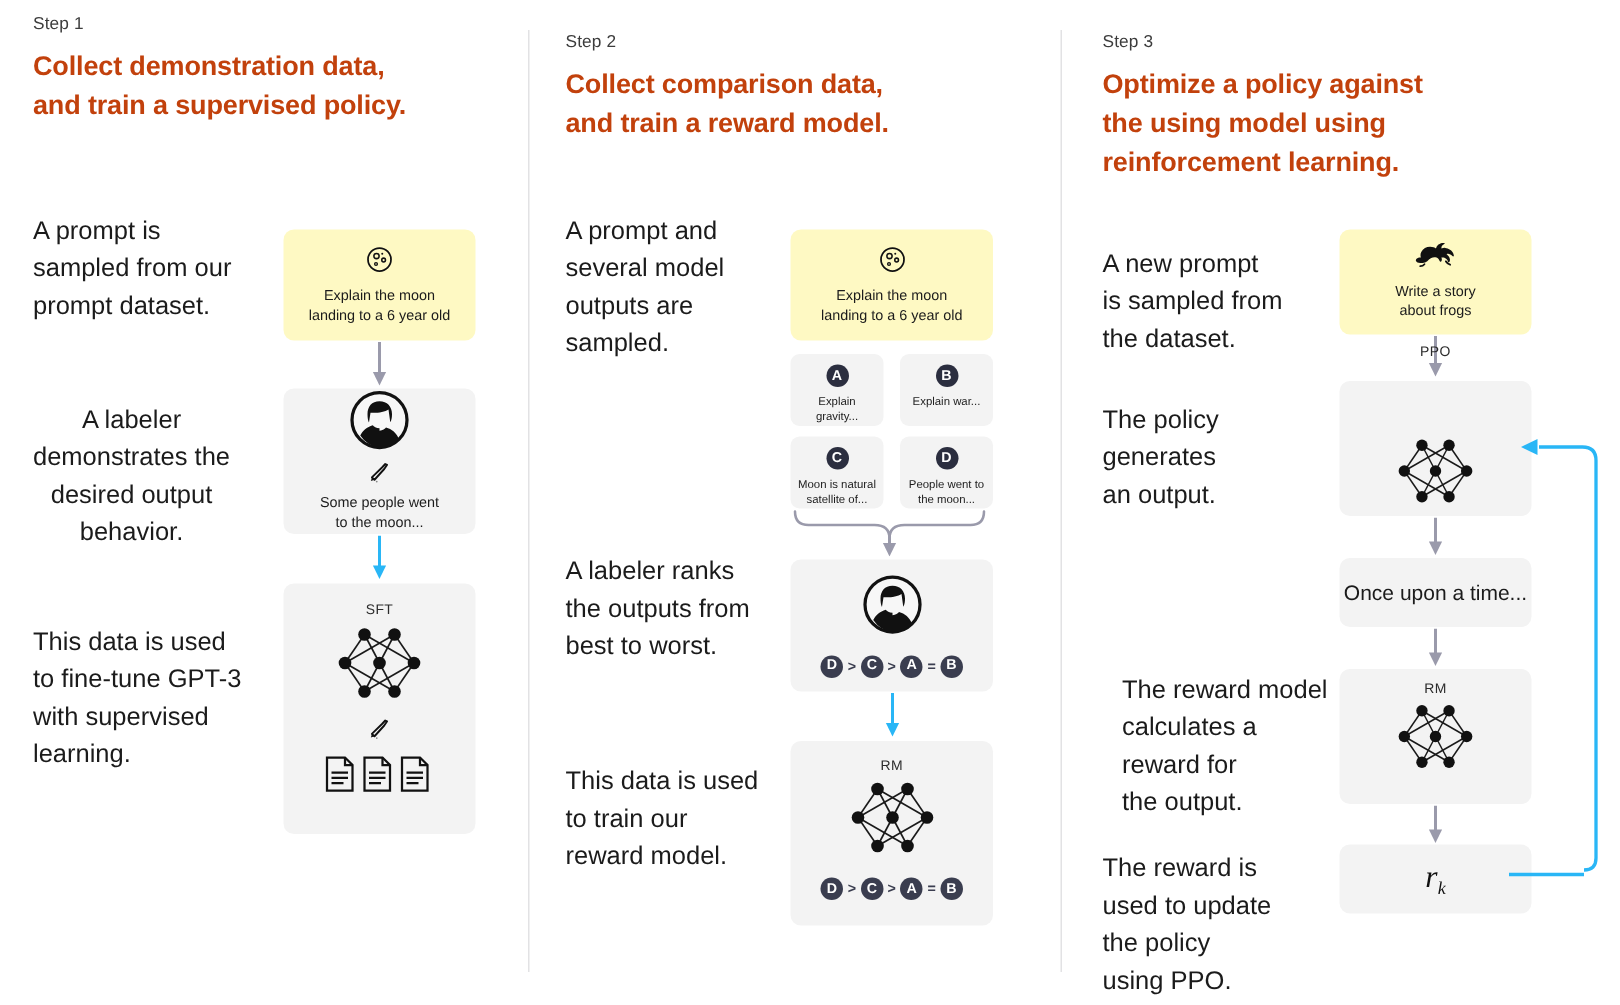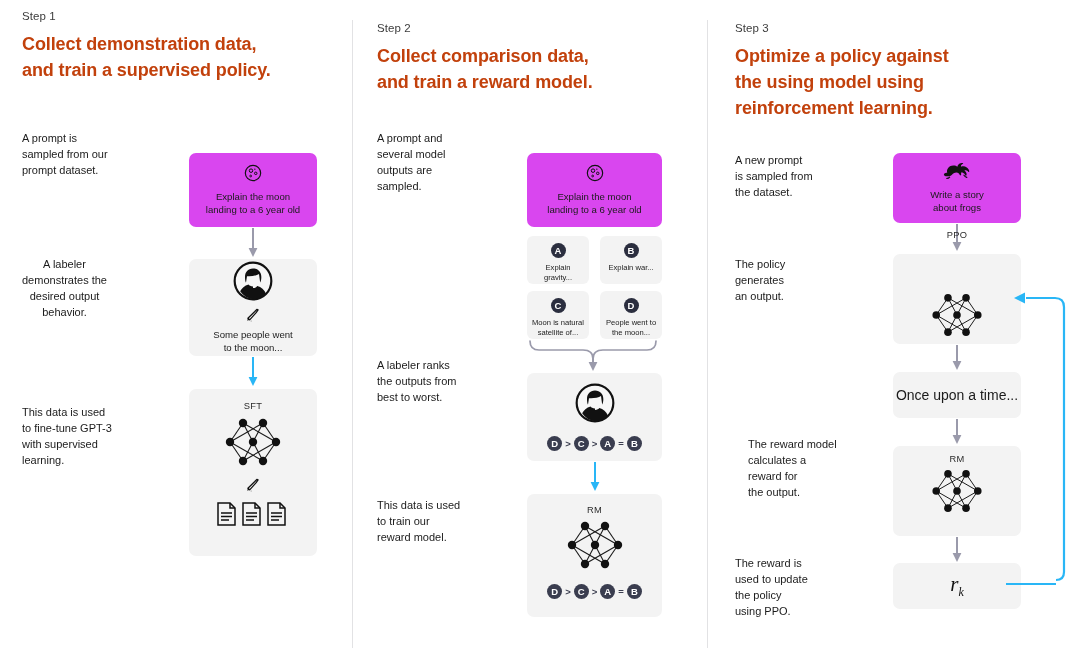--- a/index.html
+++ b/index.html
@@ -15,26 +15,26 @@
   .col1{width:352px;padding-left:22px;padding-top:10px;}
   .col2{width:355px;padding-left:25px;padding-top:22px;}
   .col3{width:373px;padding-left:28px;padding-top:22px;}
   .divider{position:absolute;top:20px;bottom:22px;width:1px;background:#e2e2e4;}
   .div1{left:352px;}
   .div2{left:707px;}
 
   .step-label{font-size:11.5px;color:#3c3c3c;letter-spacing:.1px;margin:0 0 9px 0;}
   .step-title{font-size:18px;font-weight:bold;line-height:1.45;margin:0;color:#c2410c;letter-spacing:-.1px;}
 
-  .body-text{font-size:11px;line-height:1.47;color:#1b1b1b;position:absolute;}
+  .body-text{font-size:17px;line-height:1.47;color:#1b1b1b;position:absolute;margin-top:12px;}
 
   
   .box{position:absolute;box-sizing:border-box;border-radius:7px;background:#f3f3f3;
        display:flex;flex-direction:column;align-items:center;justify-content:center;}
-  .box.blue{background:#d946ef;}
+  .box.blue{background:#fef9c3;}
   .box-cap{font-size:9.6px;line-height:1.32;text-align:center;color:#1b1b1b;}
   .net-label{font-size:9.3px;color:#2b2b2b;letter-spacing:.3px;}
 
   
   .arrow{position:absolute;}
   .rk{font-family:"Liberation Serif","DejaVu Serif",serif;font-style:italic;font-size:21px;color:#111;}
   .rk sub{font-size:12px;font-style:italic;}
 
   .opt{position:absolute;box-sizing:border-box;border-radius:6px;background:#f3f3f3;
        display:flex;flex-direction:column;align-items:center;justify-content:flex-start;padding-top:7px;}

